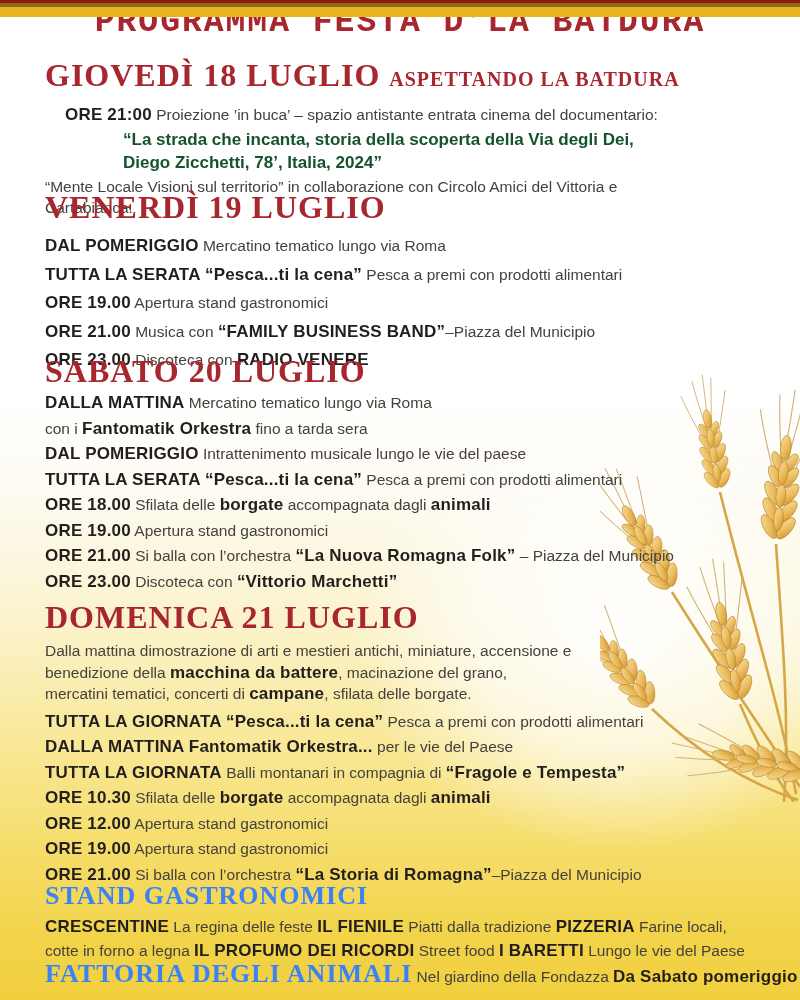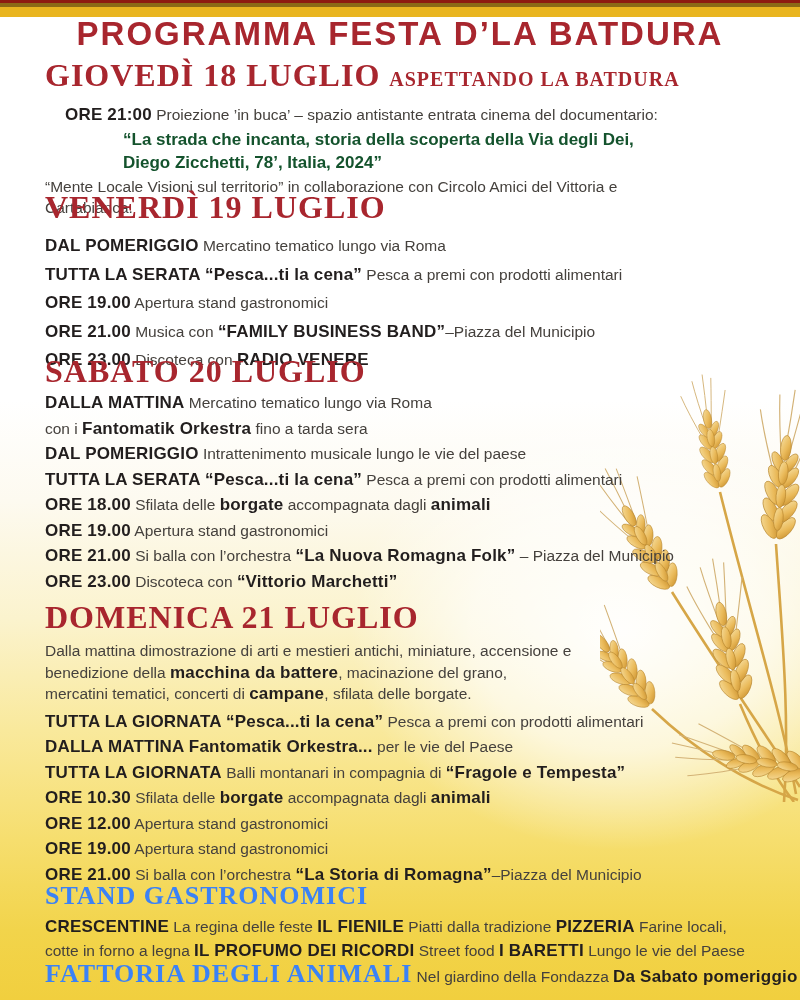--- a/index.html
+++ b/index.html
@@ -22,22 +22,22 @@
   .glow { position:absolute; top:410px; right:-90px; width:540px; height:440px;
           border-radius:50%; z-index:0;
           background:radial-gradient(closest-side, rgba(255,255,255,.96) 0%,
                      rgba(255,255,255,.65) 55%, rgba(255,255,255,0) 100%); }
 
   .wheat { position:absolute; top:372px; right:0; z-index:1; }
   .gr  { fill:url(#gw); stroke:#b5832a; stroke-width:.6; }
   .awn { fill:none; stroke:#d3b276; stroke-width:1.1; }
   .stem { fill:none; stroke:#d6a647; stroke-width:2.6; }
 
-  .title { position:absolute; top:15px; left:0; width:100%; text-align:center;
-           font-family:Liberation Sans, sans-serif; font-weight:700;
+  .title { position:absolute; top:4px; left:0; width:100%; text-align:center;
+           font-family:Liberation Mono, monospace; font-weight:700;
            font-size:33px; letter-spacing:2px; color:#a8262e; z-index:2; }
 
   section { position:absolute; left:45px; z-index:2; }
   .h-day { font-family:"Liberation Serif", serif; font-weight:700; font-size:32px;
            line-height:34px; color:#a8262e; letter-spacing:1px; white-space:nowrap; }
   .h-sub { font-size:20px; letter-spacing:1px; }
   .h-small { font-family:"Liberation Serif", serif; font-weight:700; font-size:26px;
              line-height:28px; color:#3b82f6; letter-spacing:1px; }
 
   .ln  { font-size:15.5px; color:#45413d; line-height:21px; }

